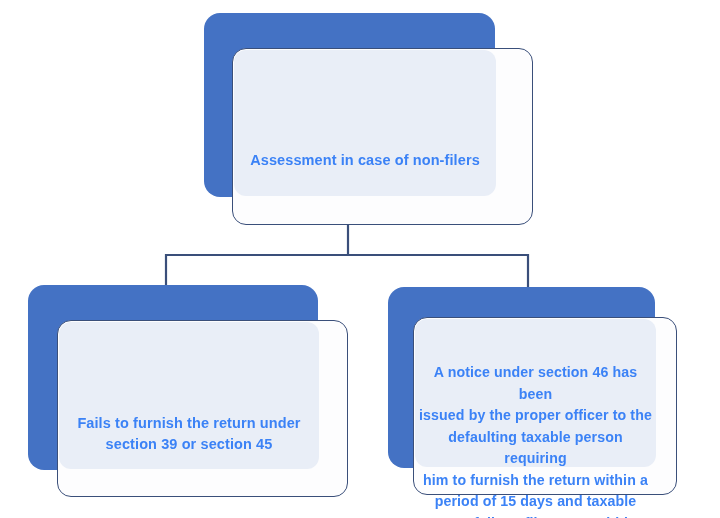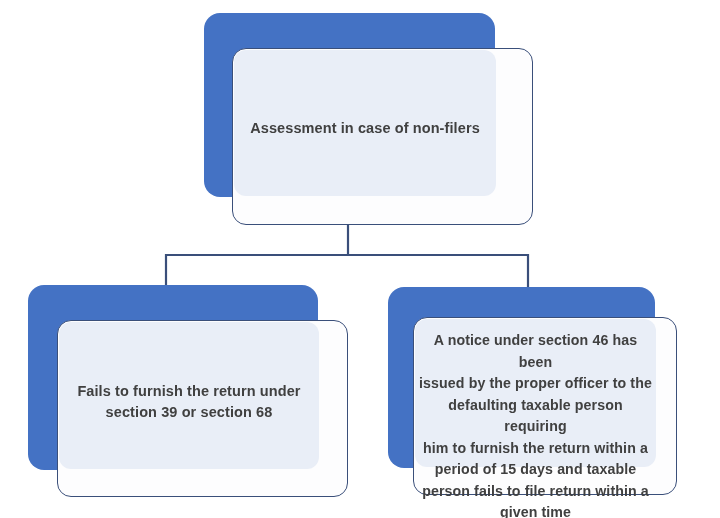--- a/index.html
+++ b/index.html
@@ -49,24 +49,25 @@
   }
   
   .node-tint {
     position: absolute;
     border-radius: 12px;
     background: #E9EEF7;
   }
   .node-label {
     position: absolute;
     text-align: center;
-    color: #404040;
+    color: #3b82f6;
     font-weight: bold;
     letter-spacing: 0.1px;
     white-space: pre-line;
+    margin-top: 32px;
   }
 
   
   #node-root { left: 0; top: 0; width: 720px; height: 240px; }
   #node-root .node-shadow-plate { left: 204px; top: 13px; width: 291px; height: 184px; }
   #node-root .node-card        { left: 232px; top: 48px; width: 301px; height: 177px; }
   #node-root .node-tint        { left: 234px; top: 50px; width: 262px; height: 146px; }
   #node-root .node-label {
     left: 234px; top: 118px; width: 262px;
     font-size: 14.5px; line-height: 20px;
@@ -113,21 +114,21 @@
     <div class="node-card"></div>
     <div class="node-tint"></div>
     <div class="node-label">Assessment in case of non-filers</div>
   </div>
 
   <div class="node" id="node-child-left">
     <div class="node-shadow-plate"></div>
     <div class="node-card"></div>
     <div class="node-tint"></div>
     <div class="node-label">Fails to furnish the return under
-section 39 or section 68</div>
+section 39 or section 45</div>
   </div>
 
   <div class="node" id="node-child-right">
     <div class="node-shadow-plate"></div>
     <div class="node-card"></div>
     <div class="node-tint"></div>
     <div class="node-label">A notice under section 46 has been
 issued by the proper officer to the
 defaulting taxable person requiring
 him to furnish the return within a

